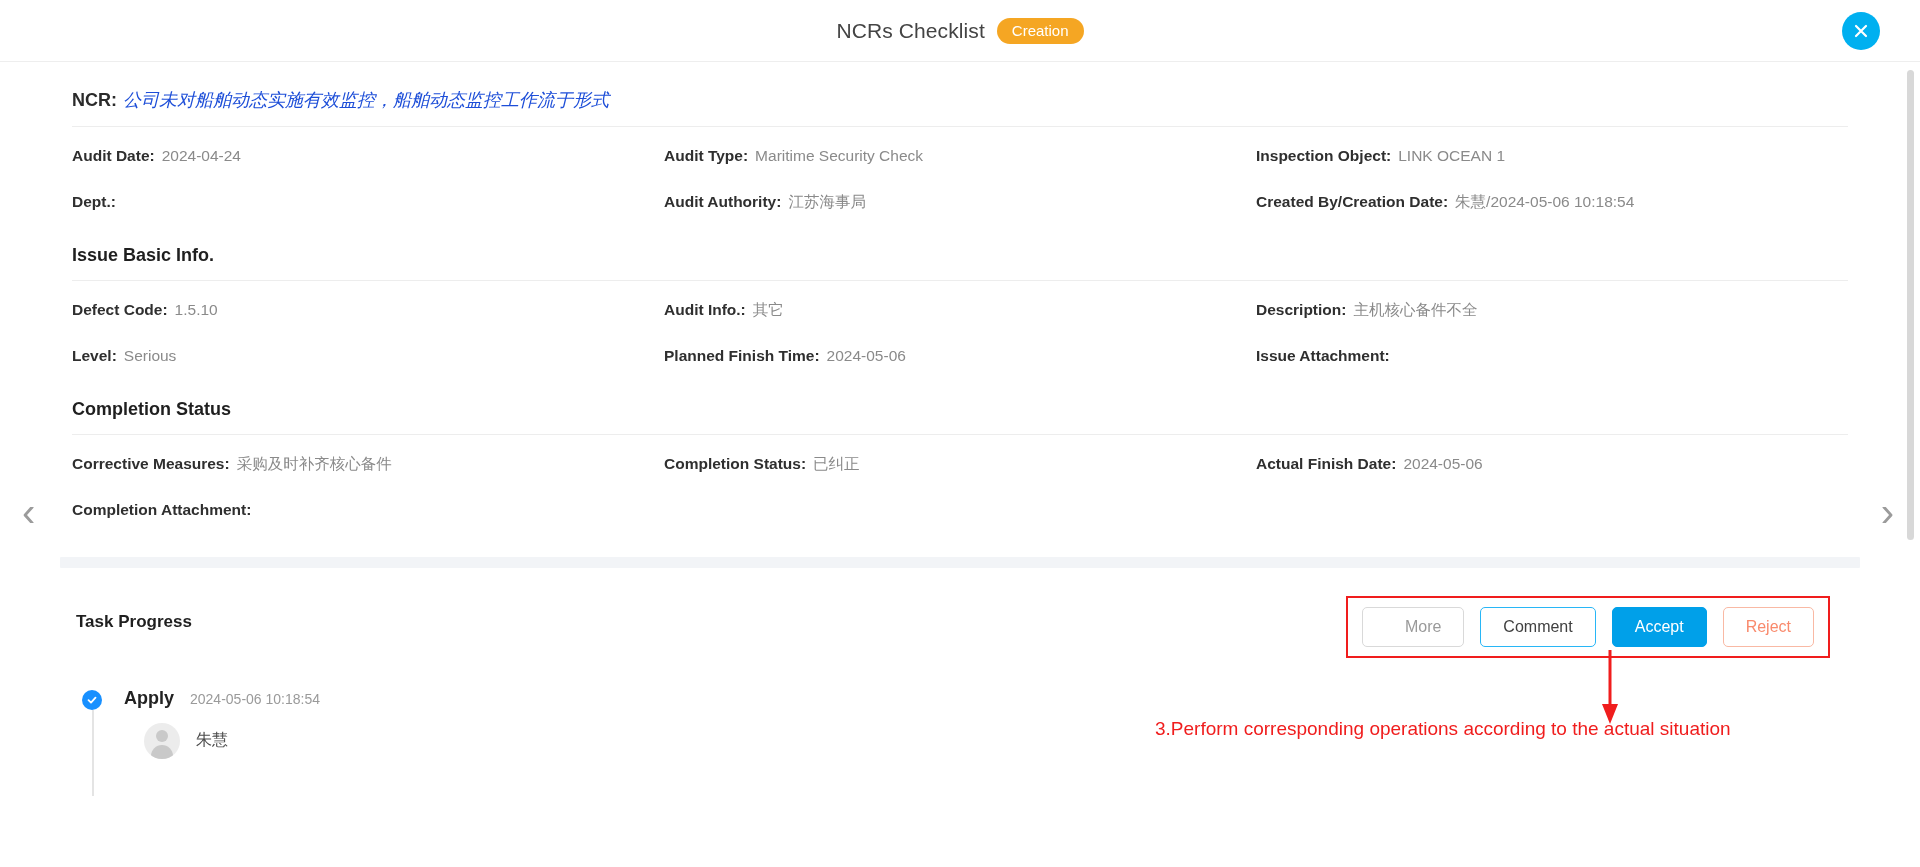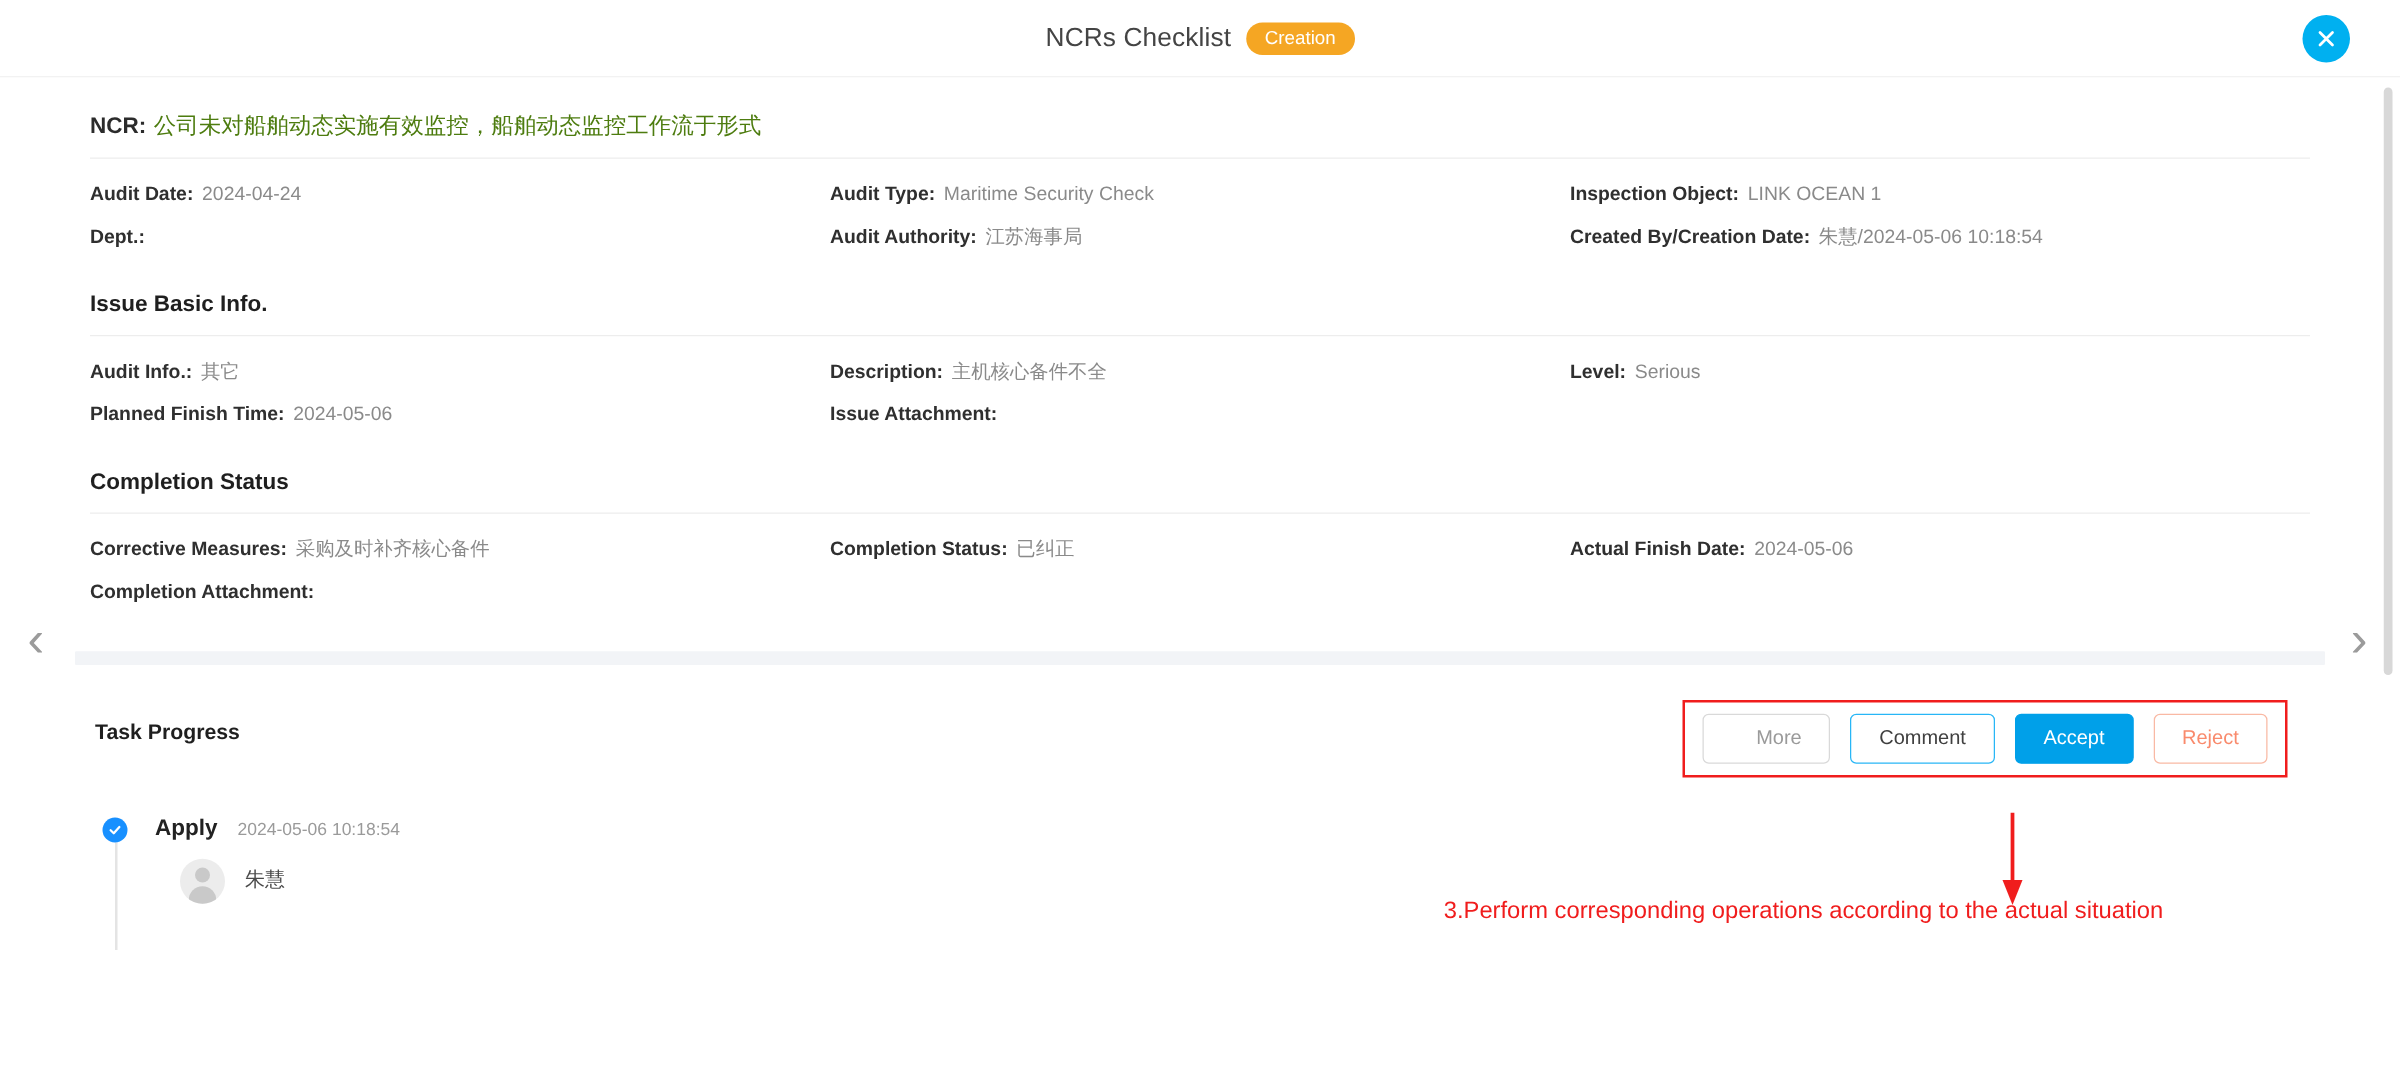--- a/index.html
+++ b/index.html
@@ -61,28 +61,28 @@
   }
   .nav-arrow.left { left: 22px; }
   .nav-arrow.right { right: 26px; }
 
   
   .ncr-line {
     padding: 26px 0 14px;
     font-size: 18px;
   }
   .ncr-label { font-weight: bold; color: #2b2b2b; }
-  .ncr-value { color: #4d7c0f; margin-left: 6px; }
+  .ncr-value { color: #1d4ed8; margin-left: 6px; font-style: italic; }
 
   .divider { height: 1px; background: #ededed; width: 100%; }
 
   .grid3 {
     display: grid;
     grid-template-columns: 1fr 1fr 1fr;
-    row-gap: 12px;
+    row-gap: 24px;
     padding: 18px 0 16px;
   }
   .field { font-size: 15.5px; line-height: 22px; }
   .field .lab { font-weight: bold; color: #2f2f2f; }
   .field .val { color: #8a8a8a; margin-left: 7px; }
 
   .section-title {
     font-size: 18px; font-weight: bold; color: #1f1f1f;
     padding: 16px 0 14px;
   }
@@ -215,20 +215,23 @@
         <span class="lab">Audit Authority:</span><span class="val">江苏海事局</span>
       </div>
       <div class="field">
         <span class="lab">Created By/Creation Date:</span><span class="val">朱慧/2024-05-06 10:18:54</span>
       </div>
     </div>
 
     <div class="section-title">Issue Basic Info.</div>
     <div class="divider"></div>
     <div class="grid3">
+      <div class="field">
+        <span class="lab">Defect Code:</span><span class="val">1.5.10</span>
+      </div>
       <div class="field">
         <span class="lab">Audit Info.:</span><span class="val">其它</span>
       </div>
       <div class="field">
         <span class="lab">Description:</span><span class="val">主机核心备件不全</span>
       </div>
       <div class="field">
         <span class="lab">Level:</span><span class="val">Serious</span>
       </div>
       <div class="field">

